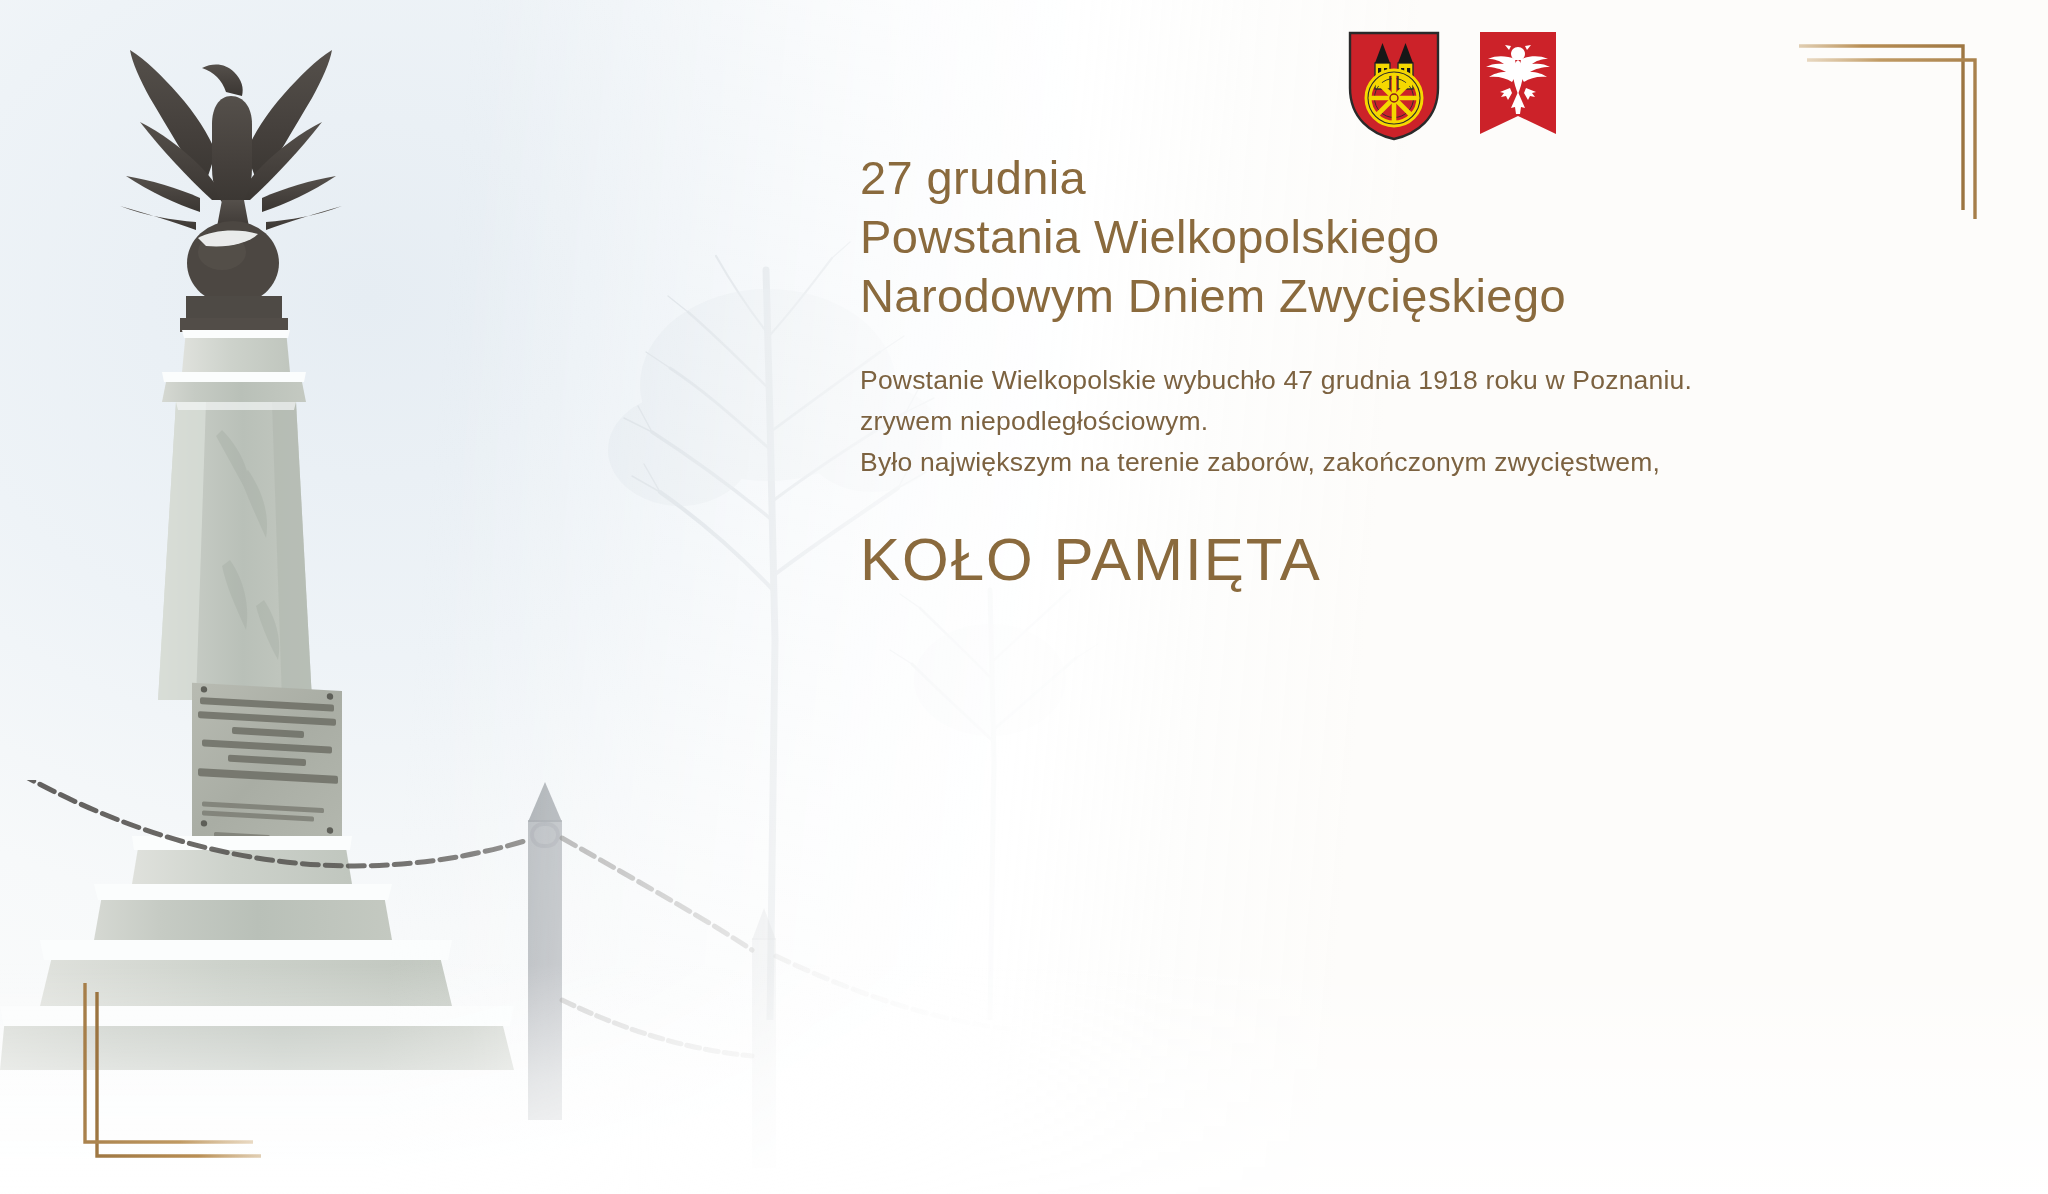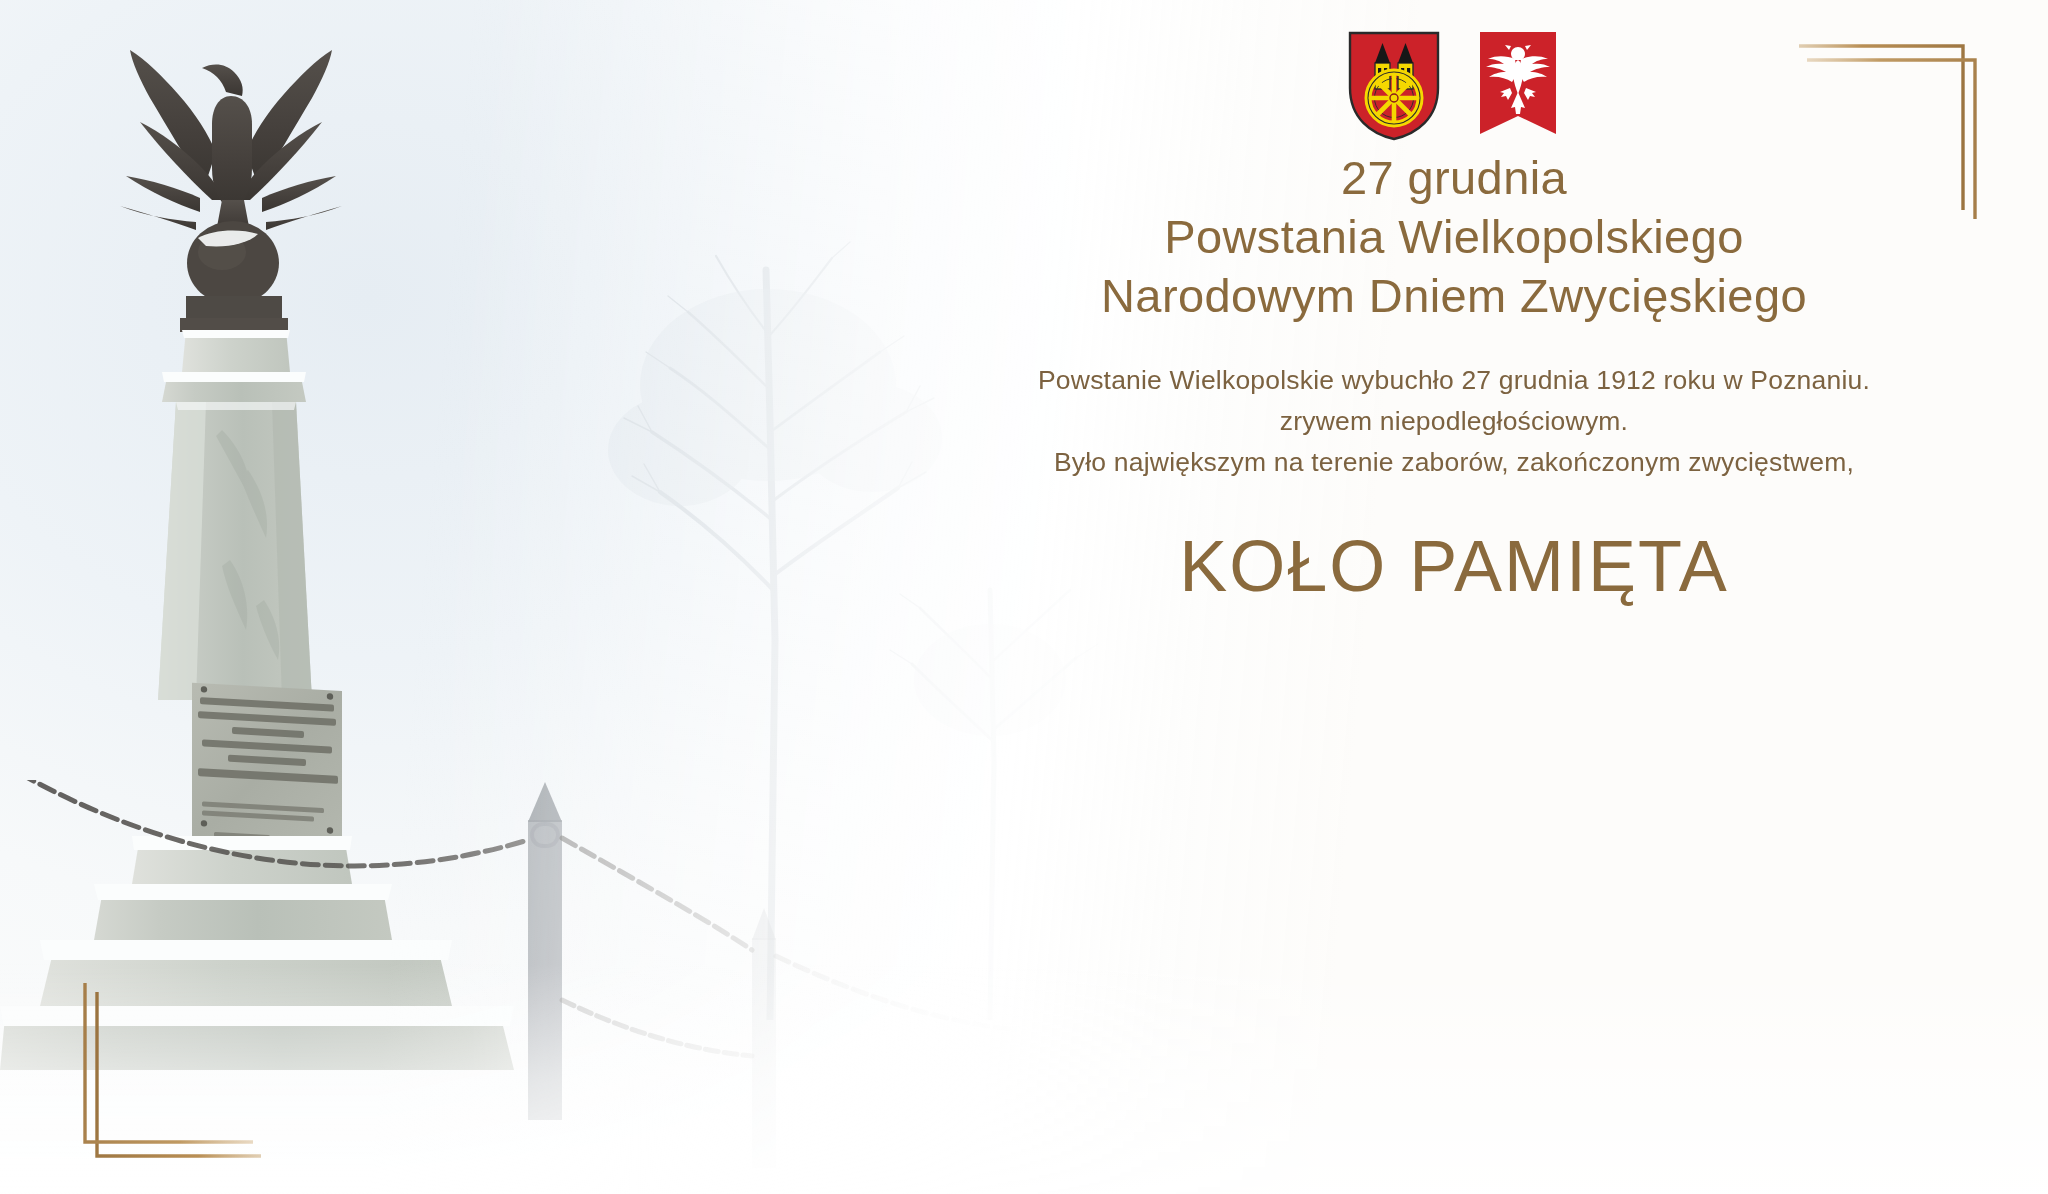--- a/index.html
+++ b/index.html
@@ -60,21 +60,20 @@
   .corner-tr { top: 34px; right: 18px; }
   .corner-bl { bottom: 26px; left: 30px; }
 
   
   .content {
     position: absolute;
     left: 860px;
     top: 0;
     width: 1188px;
     height: 1194px;
-    text-align: center;
   }
 
   .crests {
     display: flex;
     justify-content: center;
     align-items: flex-start;
     gap: 34px;
     padding-top: 30px;
     height: 130px;
     box-sizing: border-box;
@@ -104,21 +103,21 @@
     color: #7d5f33;
     font-size: 42px;
     line-height: 1.38;
     letter-spacing: 0.2px;
   }
   .announce .a-line { display: block; white-space: nowrap; }
 
   .slogan {
     margin-top: 46px;
     color: #8a6a3d;
-    font-size: 72px;
+    font-size: 60px;
     letter-spacing: 2px;
     line-height: 1;
     white-space: nowrap;
   }
 </style>
 </head>
 <body>
 
 <div id="poster">
 
@@ -424,21 +423,21 @@
       </svg>
     </div>
 
     <div class="headline">
       <span class="hl-line">27 grudnia</span>
       <span class="hl-line">Powstania Wielkopolskiego</span>
       <span class="hl-line">Narodowym Dniem Zwycięskiego</span>
     </div>
 
     <div class="intro">
-      <span class="p-line">Powstanie Wielkopolskie wybuchło 27 grudnia 1912 roku w Poznaniu.</span>
+      <span class="p-line">Powstanie Wielkopolskie wybuchło 47 grudnia 1918 roku w Poznaniu.</span>
       <span class="p-line">zrywem niepodległościowym.</span>
       <span class="p-line">Było największym na terenie zaborów, zakończonym zwycięstwem,</span>
     </div>
 
 
     <div class="slogan">KOŁO PAMIĘTA</div>
   </div>
 
 </div>
 

